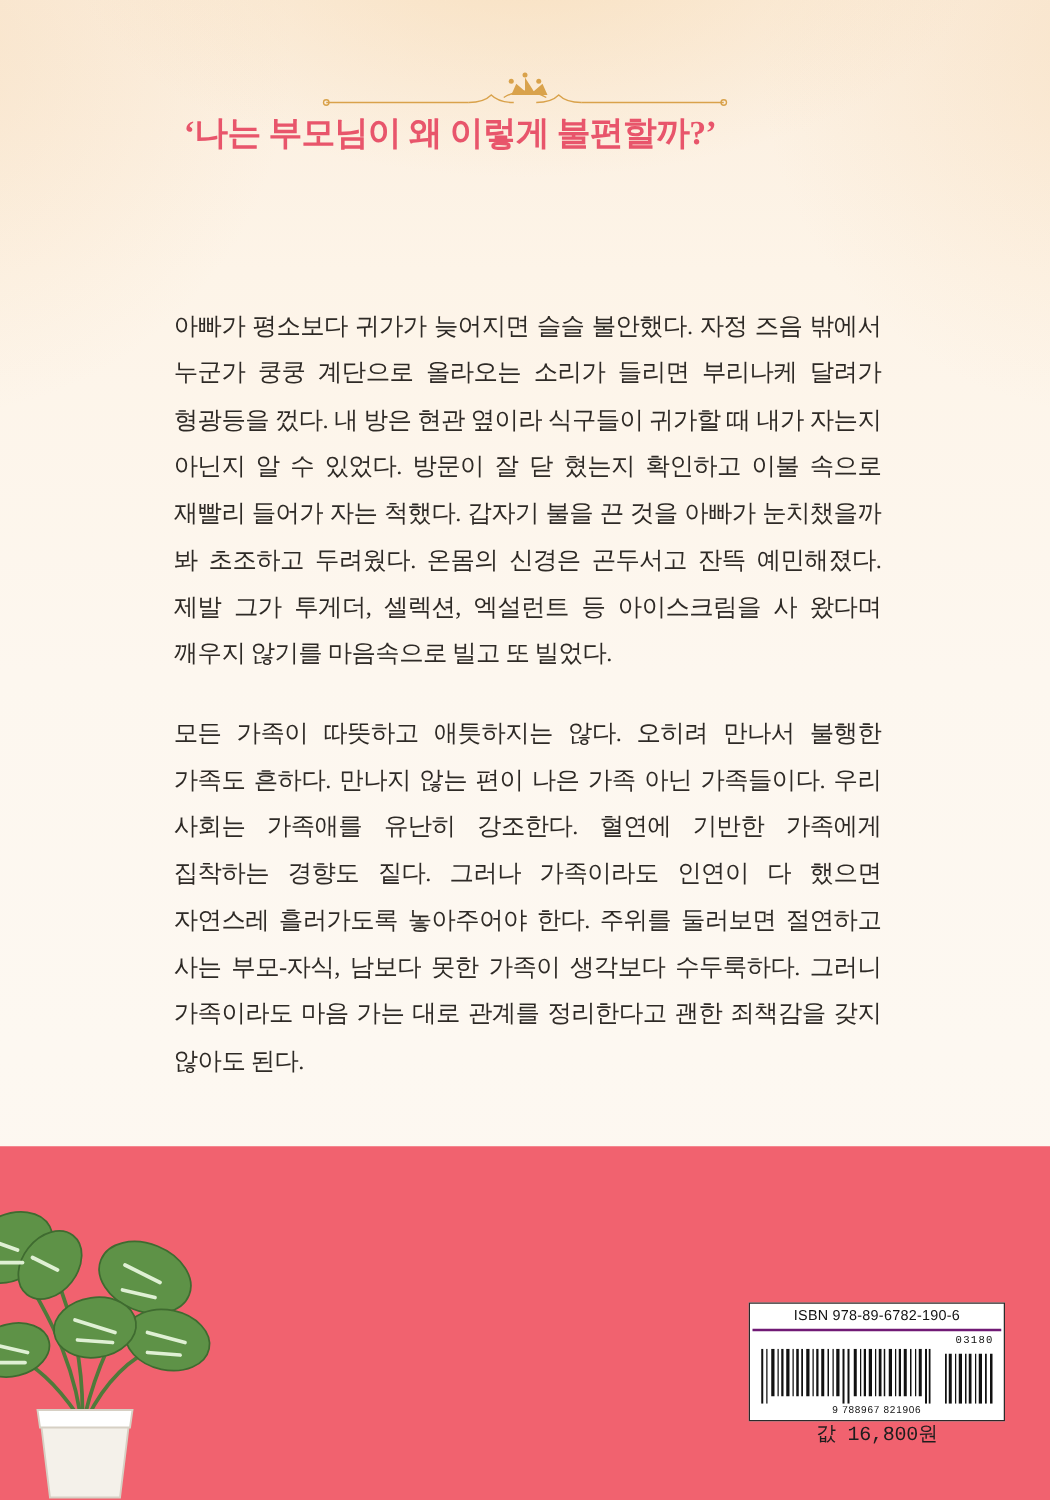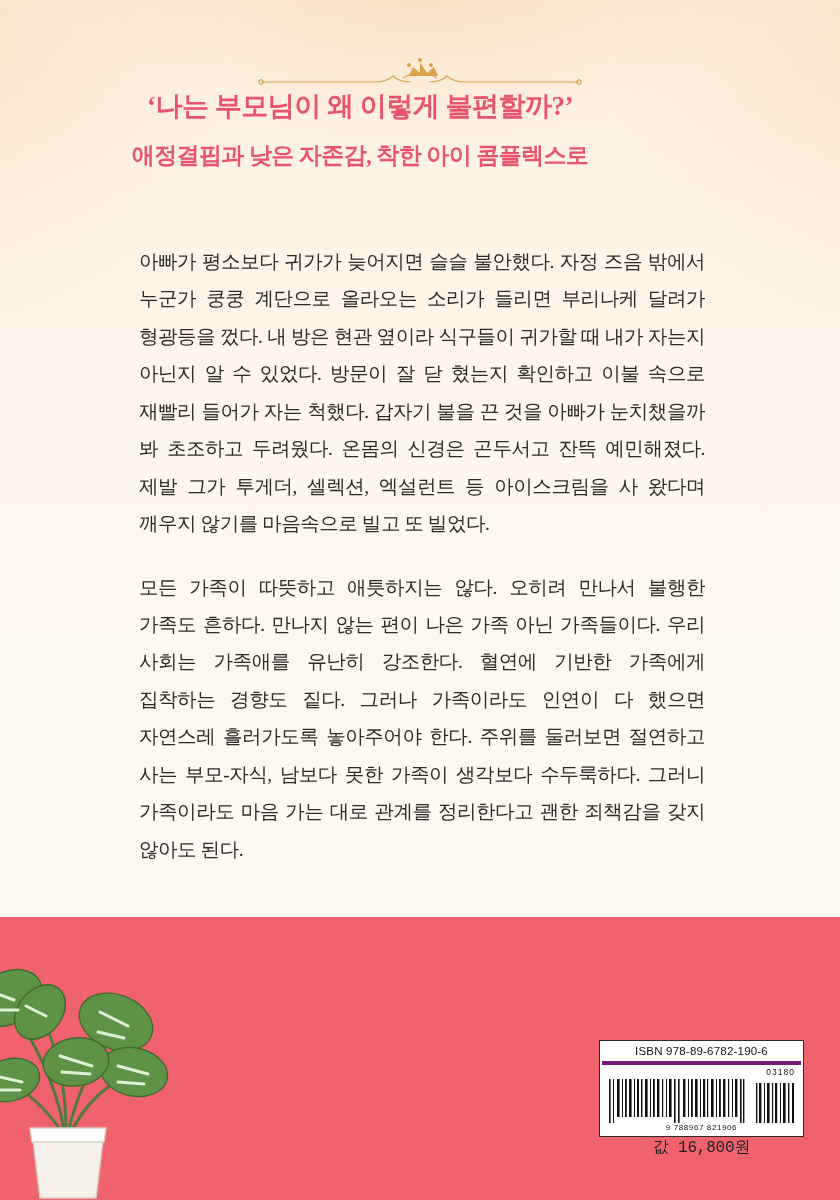--- a/index.html
+++ b/index.html
@@ -118,29 +118,29 @@
     background: #ffffff;
     border: 1px solid #2b2b2b;
     padding: 4px 2px 3px 2px;
   }
   .isbn-text {
     font-family: "Liberation Sans", sans-serif;
     font-size: 11.5px;
     color: #111;
     letter-spacing: 0.2px;
     padding-bottom: 4px;
-    border-bottom: 4px solid #701a75;
+    border-bottom: 2px solid #701a75;
   }
   .addon-row {
     display: flex;
     justify-content: flex-end;
     padding: 2px 6px 0 0;
   }
   .addon-num {
-    font-family: Liberation Sans, sans-serif;
+    font-family: Liberation Mono, monospace;
     font-size: 8.5px;
     letter-spacing: 1px;
     color: #111;
   }
   .bars-row {
     display: flex;
     align-items: flex-end;
     justify-content: space-between;
     padding: 2px 5px 0 5px;
   }
@@ -181,21 +181,20 @@
         <path d="M154 20 l4 -9 l7 6 l0 -11 l7 11 l7 -6 l4 9 z"></path>
         <circle cx="154" cy="9" r="2"></circle>
         <circle cx="165" cy="4" r="2"></circle>
         <circle cx="176" cy="9" r="2"></circle>
       </g>
     </svg>
   </div>
 
   <div class="headline">
     <div class="q">‘나는 부모님이 왜 이렇게 불편할까?’</div>
-    <div class="sub">애정결핍과 낮은 자존감, 착한 아이 콤플렉스로</div>
   </div>
 
   <div class="body-col">
     <p>아빠가 평소보다 귀가가 늦어지면 슬슬 불안했다. 자정 즈음 밖에서 누군가 쿵쿵 계단으로 올라오는 소리가 들리면 부리나케 달려가 형광등을 껐다. 내 방은 현관 옆이라 식구들이 귀가할 때 내가 자는지 아닌지 알 수 있었다. 방문이 잘 닫 혔는지 확인하고 이불 속으로 재빨리 들어가 자는 척했다. 갑자기 불을 끈 것을 아빠가 눈치챘을까 봐 초조하고 두려웠다. 온몸의 신경은 곤두서고 잔뜩 예민해졌다. 제발 그가 투게더, 셀렉션, 엑설런트 등 아이스크림을 사 왔다며 깨우지 않기를 마음속으로 빌고 또 빌었다.</p>
     <p>모든 가족이 따뜻하고 애틋하지는 않다. 오히려 만나서 불행한 가족도 흔하다. 만나지 않는 편이 나은 가족 아닌 가족들이다. 우리 사회는 가족애를 유난히 강조한다. 혈연에 기반한 가족에게 집착하는 경향도 짙다. 그러나 가족이라도 인연이 다 했으면 자연스레 흘러가도록 놓아주어야 한다. 주위를 둘러보면 절연하고 사는 부모-자식, 남보다 못한 가족이 생각보다 수두룩하다. 그러니 가족이라도 마음 가는 대로 관계를 정리한다고 괜한 죄책감을 갖지 않아도 된다.</p>
   </div>
 
   <div class="coral"></div>
 
   <div class="plant">

